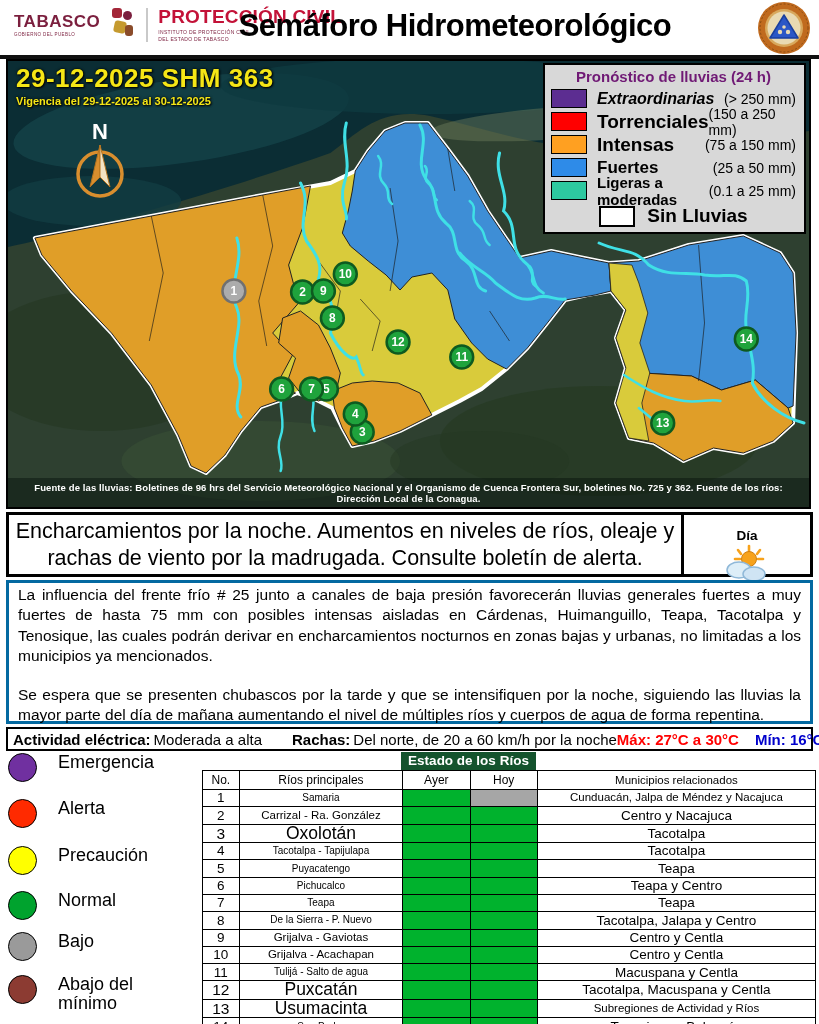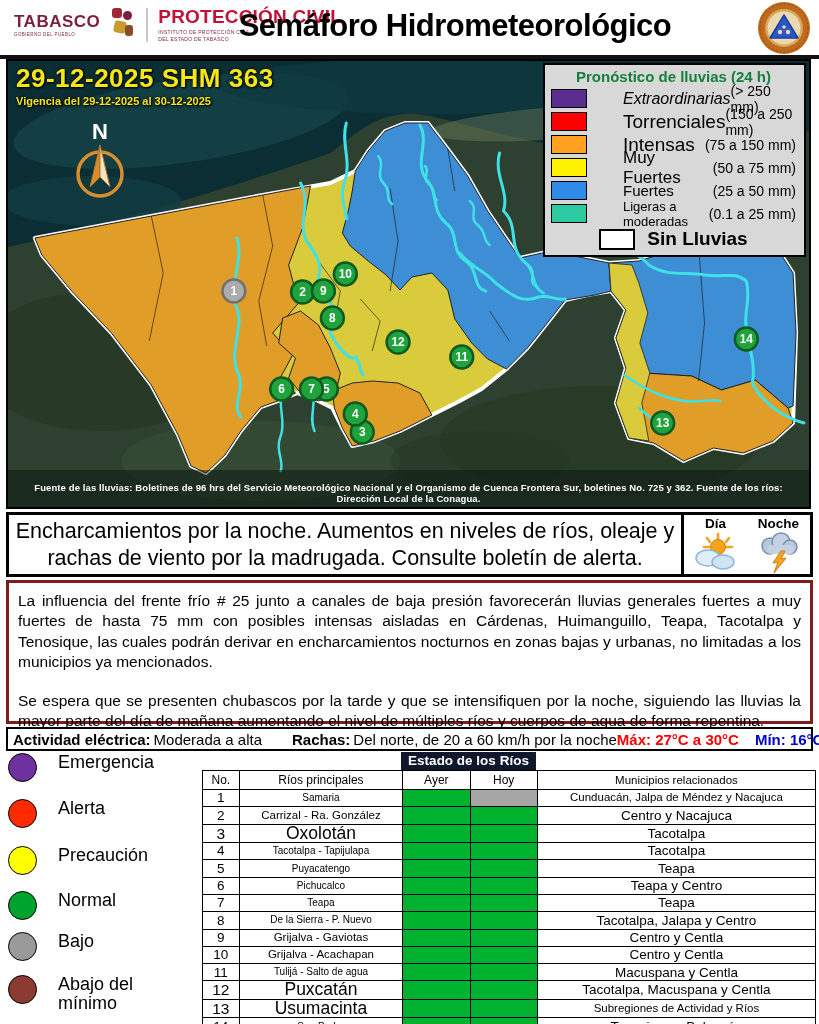--- a/index.html
+++ b/index.html
@@ -23,45 +23,45 @@
   .header-bar{position:absolute;left:0;top:55px;width:819px;height:4px;background:#111;}
 
   
   .map-section{position:absolute;left:6px;top:59px;width:805px;height:450px;border:2px solid #000;box-sizing:border-box;background:#2e4030;}
   .map-section svg.mapsvg{position:absolute;left:0;top:0;width:100%;height:100%;}
   .date-badge{position:absolute;left:8px;top:2px;color:#f5e616;text-shadow:1px 1px 2px #000,0 0 3px #000;}
   .date-badge .big{font-size:26px;font-weight:bold;letter-spacing:.5px;}
   .date-badge .validity{font-size:11px;font-weight:bold;margin-top:1px;}
   .compass{position:absolute;left:62px;top:58px;}
   .legend{position:absolute;right:3px;top:2px;width:263px;background:#d8d8d8;border:2px solid #000;box-sizing:border-box;padding:3px 8px 5px 6px;}
-  .lg-title{text-align:center;font-size:15px;font-weight:bold;color:#15803d;margin-bottom:2px;}
+  .lg-title{text-align:center;font-size:15px;font-weight:bold;color:#701a75;margin-bottom:2px;}
   .lg-row{display:flex;align-items:center;height:23px;}
   .lg-row .sw{width:36px;height:19px;border:1.5px solid #000;box-sizing:border-box;flex:none;margin-right:10px;}
-  .lg-label{font-weight:normal;flex:1;font-size:15px;margin-left:26px;}
+  .lg-label{font-weight:bold;flex:1;font-size:15px;}
   .lg-row:nth-child(1) .lg-label{font-style:italic;font-size:16px;}
   .lg-row:nth-child(2) .lg-label{font-size:19px;}
   .lg-row:nth-child(3) .lg-label{font-size:19px;}
   .lg-row:nth-child(4) .lg-label{font-size:17px;}
   .lg-row:nth-child(5) .lg-label{font-size:15px;}
   .lg-row:nth-child(6) .lg-label{font-size:13px;}
   .lg-range{font-size:14px;}
   .lg-norain{display:flex;align-items:center;justify-content:center;gap:12px;margin-top:3px;}
   .lg-norain .sw{width:36px;height:21px;background:#fff;border:2px solid #000;box-sizing:border-box;}
   .lg-norain .lbl{font-size:19px;font-weight:bold;}
-  .map-source{position:absolute;left:0;bottom:0;width:100%;box-sizing:border-box;padding:12px 6px 3px 6px;background:rgba(5,15,10,.45);color:#fff;font-size:9.5px;font-weight:bold;text-align:center;letter-spacing:.1px;}
+  .map-source{position:absolute;left:0;bottom:0;width:100%;box-sizing:border-box;padding:4px 6px 3px 6px;background:rgba(5,15,10,.45);color:#fff;font-size:9.5px;font-weight:bold;text-align:center;letter-spacing:.1px;}
 
   
   .alert-box{position:absolute;left:6px;top:512px;width:807px;height:65px;border:3px solid #000;box-sizing:border-box;display:flex;background:#fff;}
   .alert-text{flex:1;display:flex;align-items:center;justify-content:center;text-align:center;font-size:21.5px;line-height:1.22;padding:10px 6px;}
   .daynight{width:126px;flex:none;border-left:3px solid #000;display:flex;}
-  .dn-col{flex:1;display:flex;flex-direction:column;align-items:center;padding-top:2px;}
+  .dn-col{flex:1;display:flex;flex-direction:column;align-items:center;padding-top:14px;}
   .dn-label{font-size:13.5px;font-weight:bold;line-height:1;}
 
   
-  .forecast-box{position:absolute;left:6px;top:580px;width:807px;height:144px;border:3px solid #7f1d1d;box-sizing:border-box;padding:8px 9px;font-size:15.5px;line-height:1.32;text-align:justify;}
+  .forecast-box{position:absolute;left:6px;top:580px;width:807px;height:144px;border:3px solid #0369a1;box-sizing:border-box;padding:2px 9px;font-size:15.5px;line-height:1.32;text-align:justify;}
   .forecast-box p{margin:0 0 18px 0;}
 
   
   .conditions-bar{position:absolute;left:6px;top:727px;width:807px;height:24px;border:2px solid #000;box-sizing:border-box;display:flex;align-items:center;font-size:15px;padding:0 5px;white-space:nowrap;}
   .cb-label{font-weight:bold;}
   .cb-val{margin-left:3px;}
   .cb-gusts{margin-left:30px;}
   .cb-max{margin-left:auto;color:#ff0000;font-weight:bold;}
   .cb-min{margin-left:16px;color:#0000cc;font-weight:bold;}
 
@@ -71,21 +71,21 @@
   .st-row:nth-child(1){margin-bottom:16px;}
   .st-row:nth-child(2){margin-bottom:17px;}
   .st-row:nth-child(3){margin-bottom:15px;}
   .st-row:nth-child(4){margin-bottom:11px;}
   .st-row:nth-child(5){margin-bottom:13px;}
   .st-dot{width:29px;height:29px;border-radius:50%;border:1.5px solid #000;box-sizing:border-box;flex:none;}
   .st-label{margin-left:21px;font-size:18px;line-height:1.05;width:110px;}
 
   
   .table-wrap{position:absolute;left:196px;top:752px;width:620px;}
-  .band{position:absolute;left:205px;top:0;width:135px;height:18px;background:#0f172a;color:#fff;font-size:13.5px;font-weight:600;text-align:center;line-height:18px;}
+  .band{position:absolute;left:205px;top:0;width:135px;height:18px;background:#14532d;color:#fff;font-size:13.5px;font-weight:600;text-align:center;line-height:18px;}
   table.rivers{border-collapse:collapse;margin-left:6px;margin-top:18px;table-layout:fixed;}
   table.rivers td,table.rivers th{border:1.6px solid #000;padding:0;overflow:hidden;white-space:nowrap;}
   table.rivers th{height:18px;font-size:12px;font-weight:normal;}
   table.rivers td{height:16.3px;text-align:center;font-size:13.5px;line-height:1;}
   .c-no{width:36px;font-size:12px;}
   .c-river{width:163px;}
   .c-st{width:67px;}
   .c-mun{width:278px;font-size:13px;}
   tr.r-sm .c-river{font-size:11.5px;}
   tr.r-md .c-river{font-size:10px;}
@@ -284,25 +284,20 @@
      <span class="sw" style="background:#ff0000"></span>
      <span class="lg-label">Torrenciales</span>
      <span class="lg-range">(150 a 250 mm)</span>
    </div>
           <div class="lg-row">
      <span class="sw" style="background:#ffa021"></span>
      <span class="lg-label">Intensas</span>
      <span class="lg-range">(75 a 150 mm)</span>
    </div>
           <div class="lg-row">
-     <span class="sw" style="background:#fff200"></span>
-     <span class="lg-label">Muy Fuertes</span>
-     <span class="lg-range">(50 a 75 mm)</span>
-   </div>
-          <div class="lg-row">
      <span class="sw" style="background:#2e8be8"></span>
      <span class="lg-label">Fuertes</span>
      <span class="lg-range">(25 a 50 mm)</span>
    </div>
           <div class="lg-row">
      <span class="sw" style="background:#2dc9a0"></span>
      <span class="lg-label">Ligeras a moderadas</span>
      <span class="lg-range">(0.1 a 25 mm)</span>
    </div>
         </div>
@@ -328,32 +323,20 @@
                 <line x1="37" y1="7" x2="34" y2="11"></line>
                 <line x1="12" y1="16" x2="17" y2="16"></line>
                 <line x1="40" y1="16" x2="35" y2="16"></line>
             </g>
             <circle cx="26" cy="16" r="7.5" fill="#f7a21b" stroke="#d07f10" stroke-width="1"></circle>
             <ellipse cx="16" cy="27" rx="12" ry="8" fill="#ddeef8" stroke="#8fb8d8" stroke-width="1.5"></ellipse>
             <ellipse cx="31" cy="31" rx="11" ry="7" fill="#cfe4f4" stroke="#8fb8d8" stroke-width="1.5"></ellipse>
           </svg>
         </span>
       </div>
-      <div class="dn-col">
-        <div class="dn-label">Noche</div>
-        <span>
-          <svg width="48" height="42" viewBox="0 0 48 42">
-            <circle cx="15" cy="15" r="8" fill="#b8c8dc" stroke="#7890a8" stroke-width="1.5"></circle>
-            <circle cx="26" cy="11" r="9" fill="#c4d2e4" stroke="#7890a8" stroke-width="1.5"></circle>
-            <circle cx="35" cy="16" r="7" fill="#b8c8dc" stroke="#7890a8" stroke-width="1.5"></circle>
-            <rect x="12" y="14" width="27" height="9" rx="4" fill="#c4d2e4"></rect>
-            <polygon points="26,20 18,32 23,31 19,42 31,27 26,28 30,20" fill="#f5a51d" stroke="#c87f10" stroke-width="1"></polygon>
-          </svg>
-        </span>
-      </div>
     </div>
   </div>
 
   <div class="forecast-box">
     <p>La influencia del frente frío # 25 junto a canales de baja presión favorecerán lluvias generales fuertes a muy fuertes de hasta 75 mm con posibles intensas aisladas en Cárdenas, Huimanguillo, Teapa, Tacotalpa y Tenosique, las cuales podrán derivar en encharcamientos nocturnos en zonas bajas y urbanas, no limitadas a los municipios ya mencionados.</p>
     <p>Se espera que se presenten chubascos por la tarde y que se intensifiquen por la noche, siguiendo las lluvias la mayor parte del día de mañana aumentando el nivel de múltiples ríos y cuerpos de agua de forma repentina.</p>
   </div>
 
   <div class="conditions-bar">
     <span class="cb-label">Actividad eléctrica:</span>

